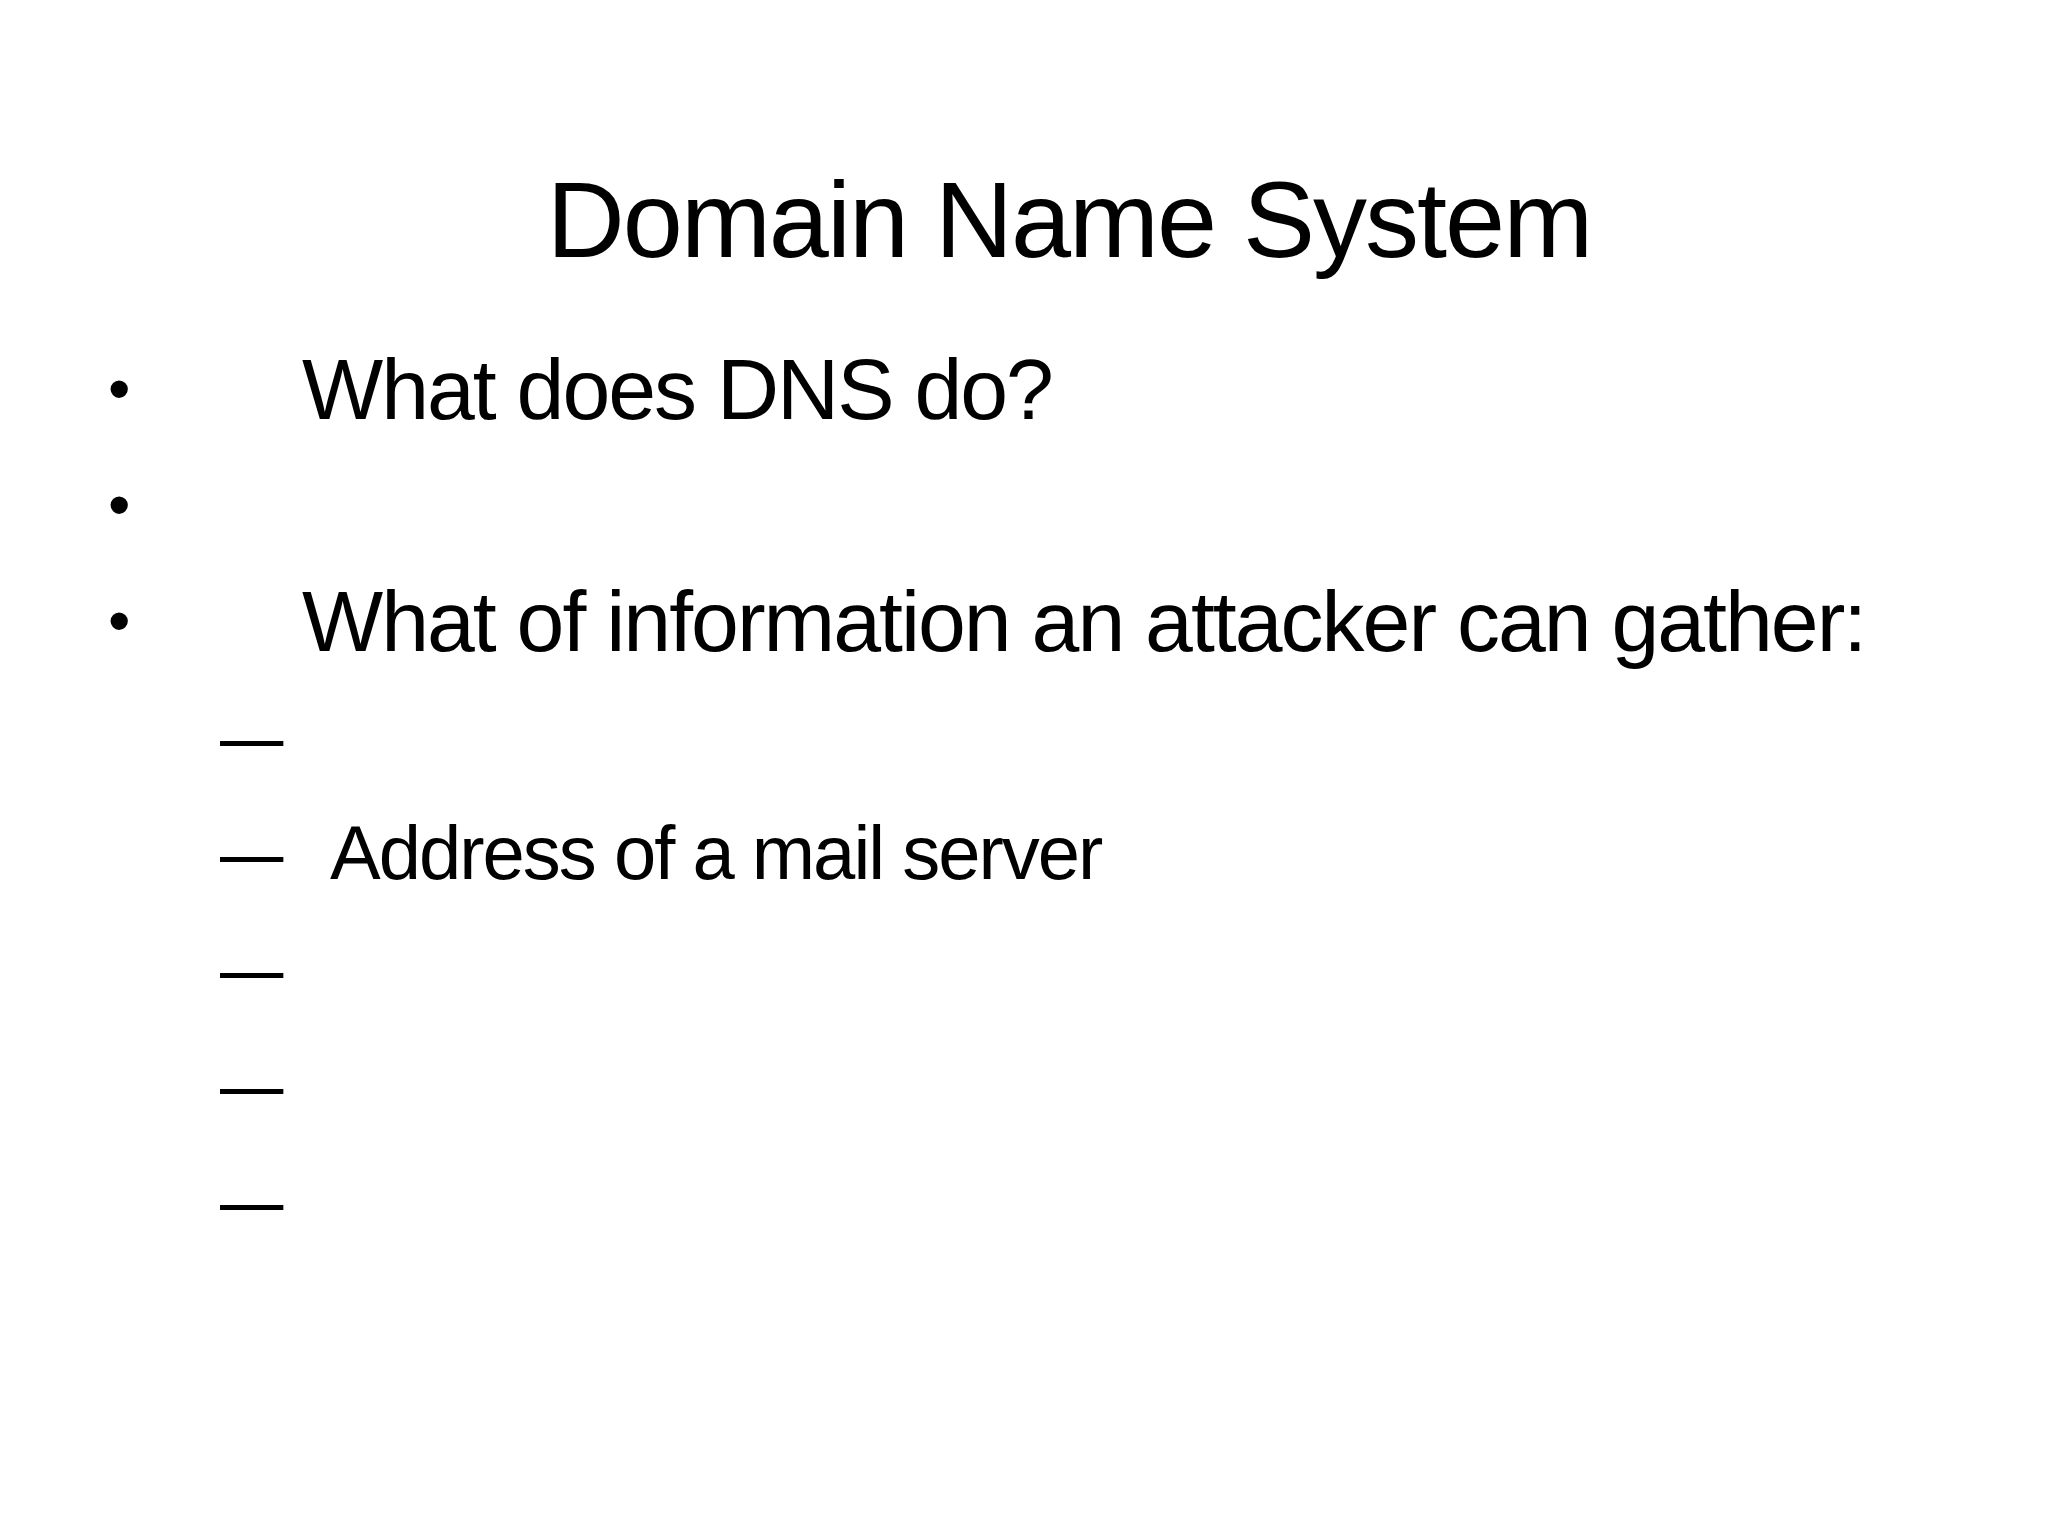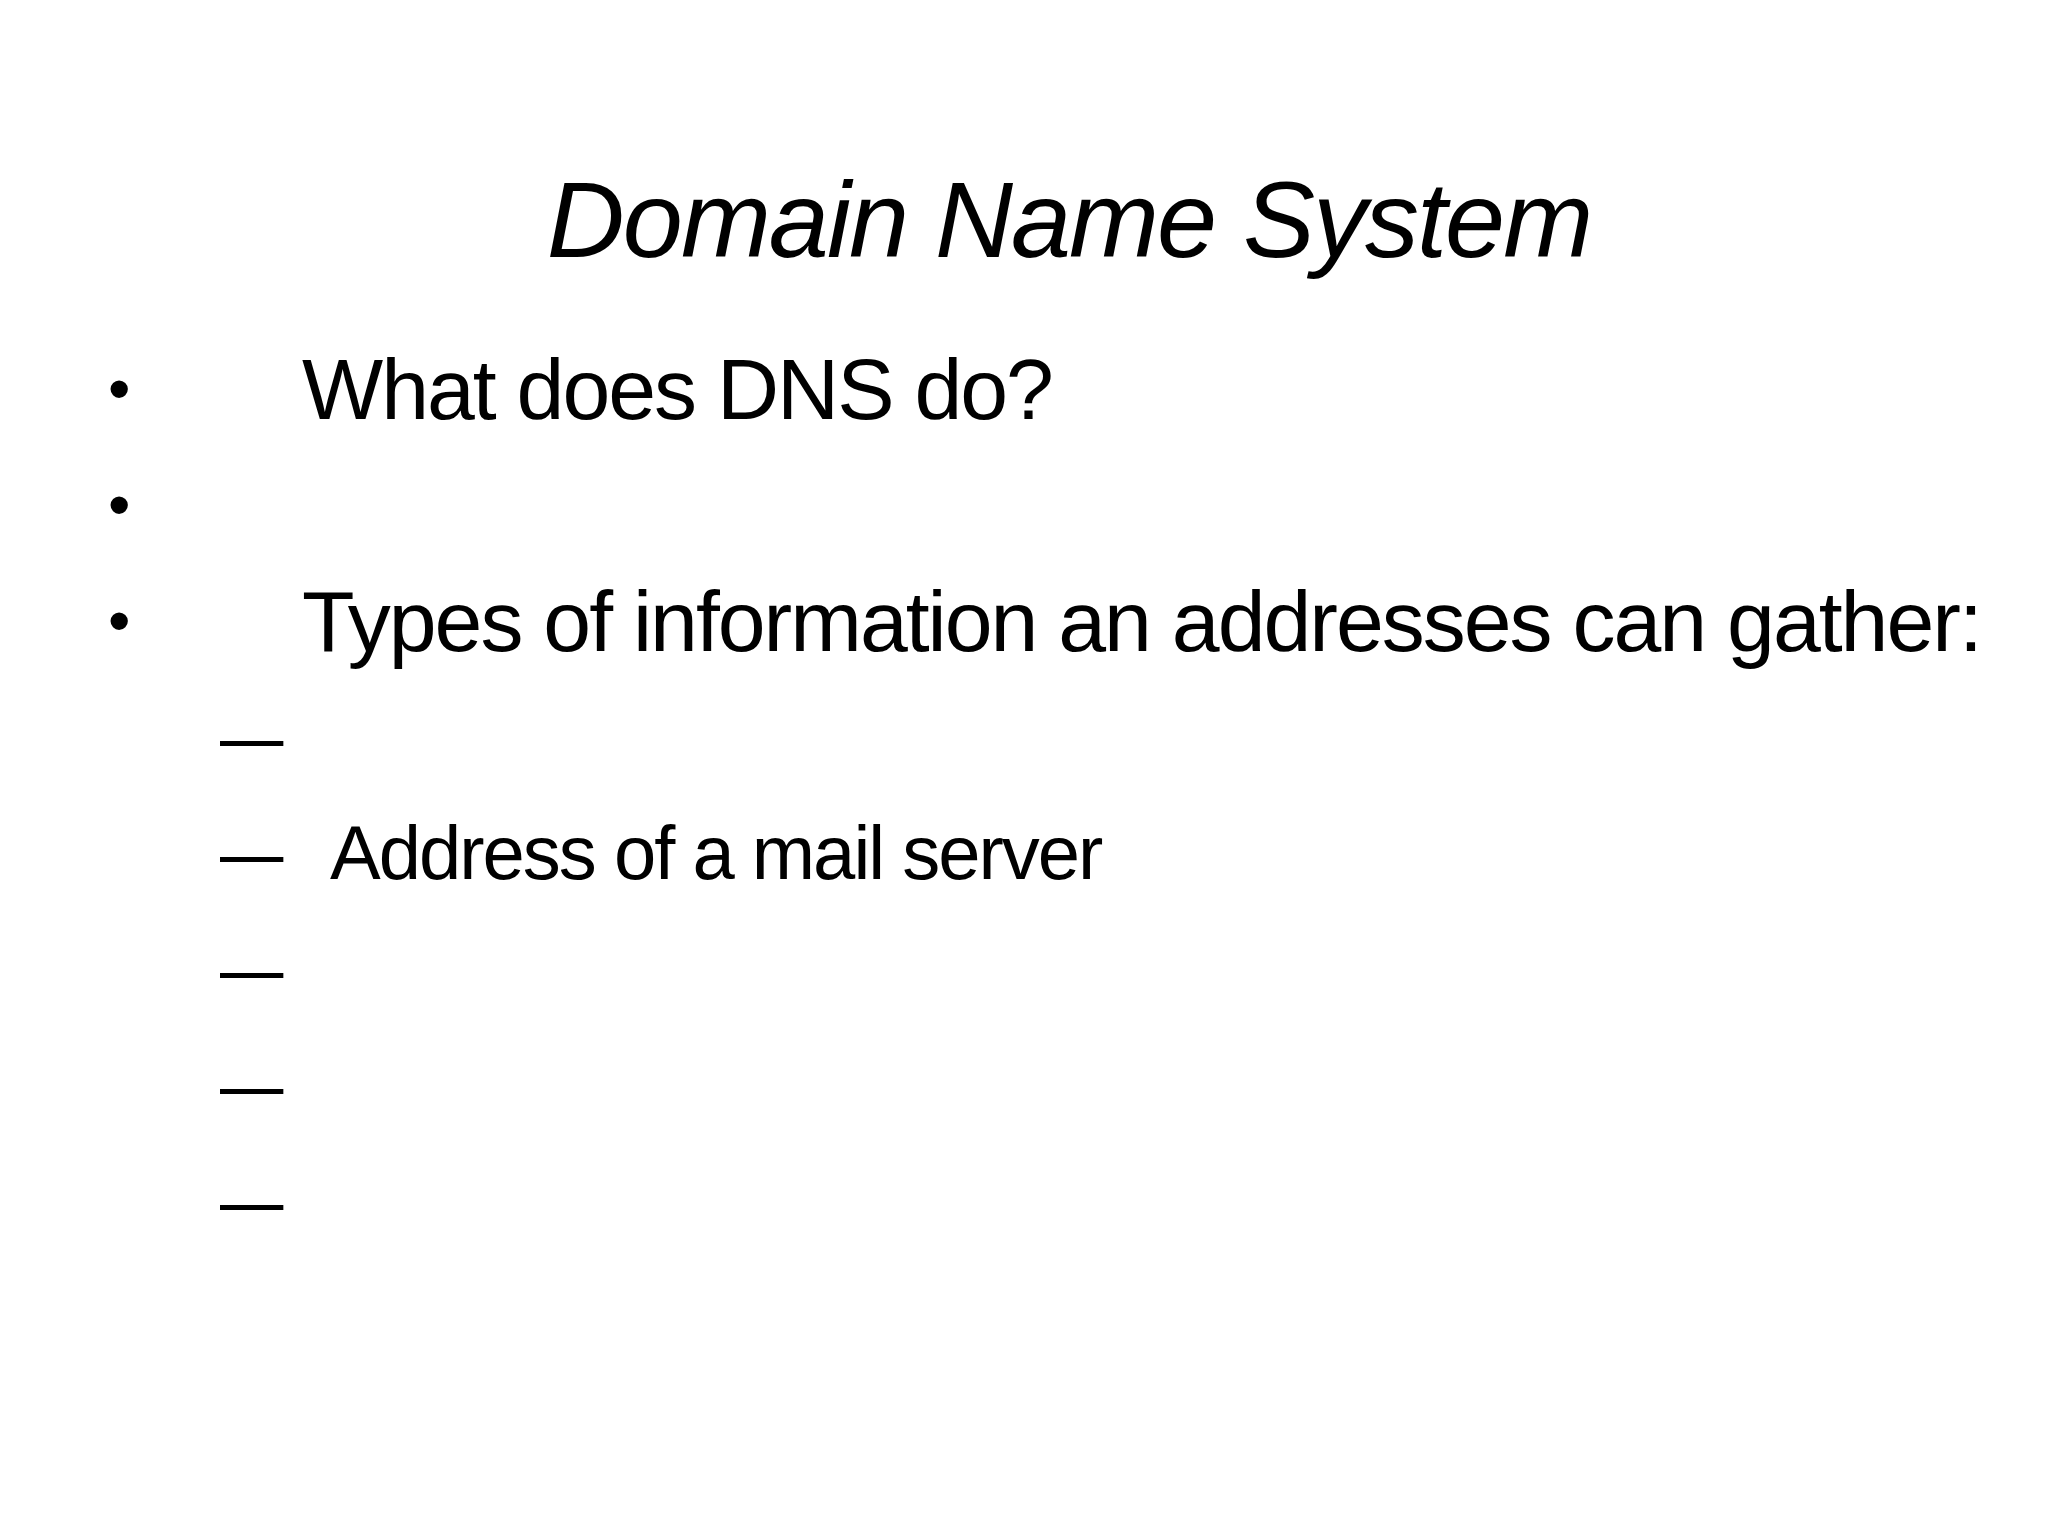--- a/index.html
+++ b/index.html
@@ -21,21 +21,20 @@
     top: 156px;
     left: 0;
     width: 2048px;
     box-sizing: border-box;
     padding-left: 90px;            
     text-align: center;
     font-size: 108px;
     line-height: 128px;
     letter-spacing: -2px;
     white-space: nowrap;
-    font-style: italic;
   }
   .bullet-list {
     position: absolute;
     top: 331px;
     left: 0;
     right: 0;
     margin: 0;
     padding: 0;
     list-style: none;
   }
@@ -73,21 +72,21 @@
   <ul class="bullet-list" id="bullet-list">
       <li class="bullet-row l1">
         <span class="marker">•</span>
         <span class="btext">What does DNS do?</span>
       </li>
       <li class="bullet-row l1">
         <span class="marker">•</span>
       </li>
       <li class="bullet-row l1">
         <span class="marker">•</span>
-        <span class="btext">Types of information an addresses can gather:</span>
+        <span class="btext">What of information an attacker can gather:</span>
       </li>
       <li class="bullet-row l2">
         <span class="marker">–</span>
       </li>
       <li class="bullet-row l2">
         <span class="marker">–</span>
         <span class="btext">Address of a mail server</span>
       </li>
       <li class="bullet-row l2">
         <span class="marker">–</span>

